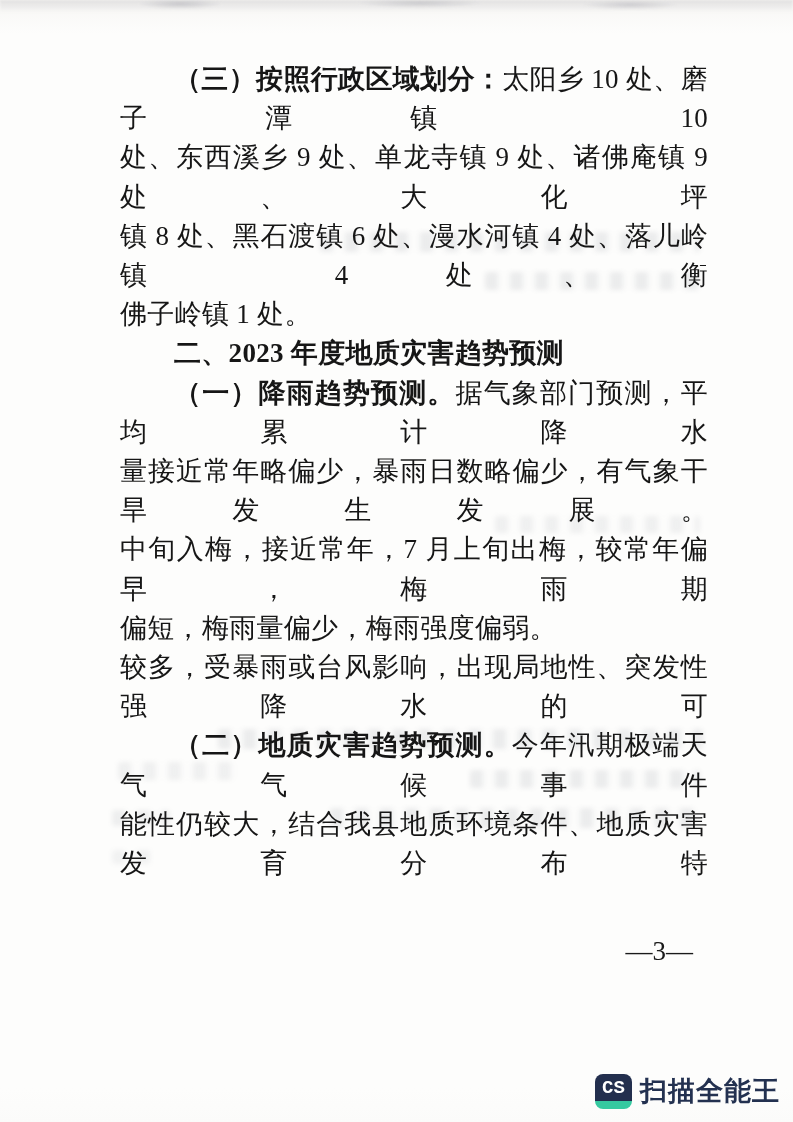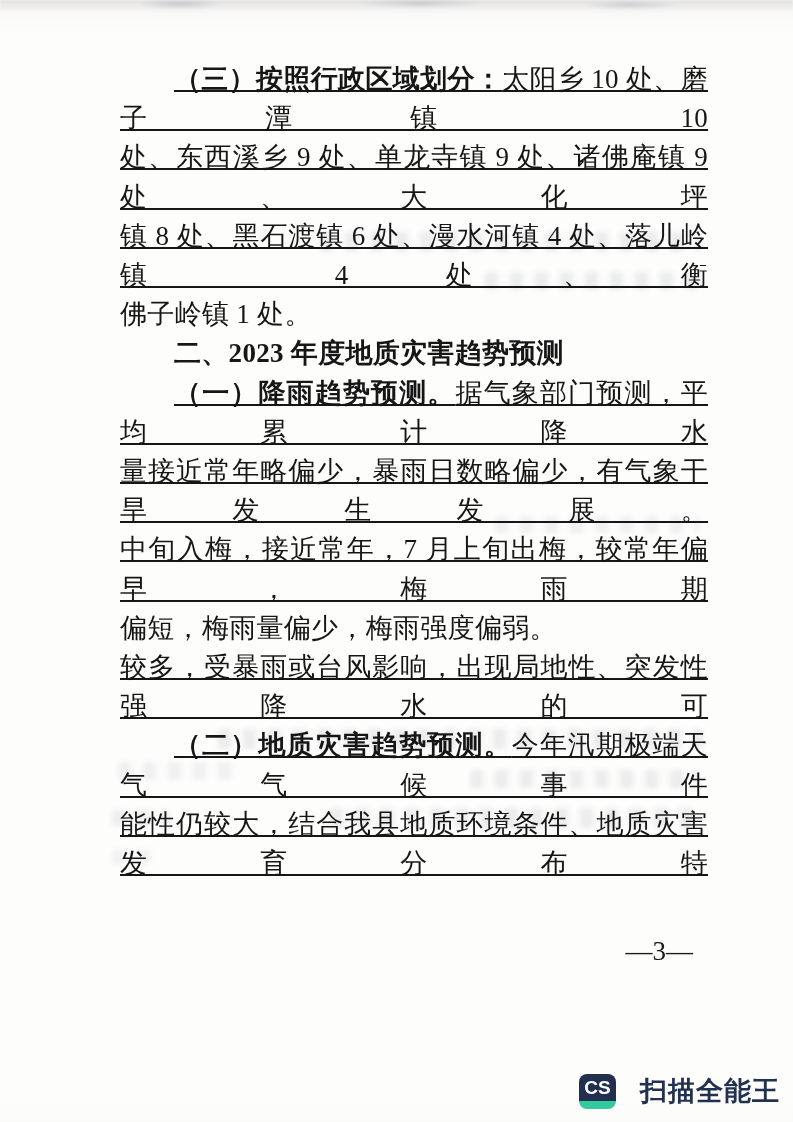--- a/index.html
+++ b/index.html
@@ -57,43 +57,42 @@
     line-height: 39.2px;
     color: #161616;
     letter-spacing: 0.3px;
   }
   .line { white-space: nowrap; }
   .line.full {
     white-space: normal;
     text-align: justify;
     text-align-last: justify;
     text-justify: inter-character;
-    text-decoration: underline;
   }
   .line.indent { text-indent: 54px; }
   .b { font-weight: bold; }
 
   .page-number {
     position: absolute;
     top: 936px;
     right: 100px;
     font-size: 27px;
     color: #1a1a1a;
     letter-spacing: 0px;
     font-family: "Liberation Serif", "DejaVu Serif", serif;
   }
 
   .watermark {
     position: absolute;
     right: 13px;
     bottom: 13px;
     display: flex;
     align-items: center;
-    gap: 24px;
-    font-family: Liberation Sans, sans-serif;
+    gap: 8px;
+    font-family: Liberation Mono, monospace;
   }
   .cs-logo {
     width: 37px;
     height: 35px;
     border-radius: 8px;
     background: linear-gradient(180deg, #232f4e 0%, #232f4e 76%, #35c9a0 76%, #35c9a0 100%);
     color: #ffffff;
     font-weight: bold;
     font-size: 19px;
     display: flex;

